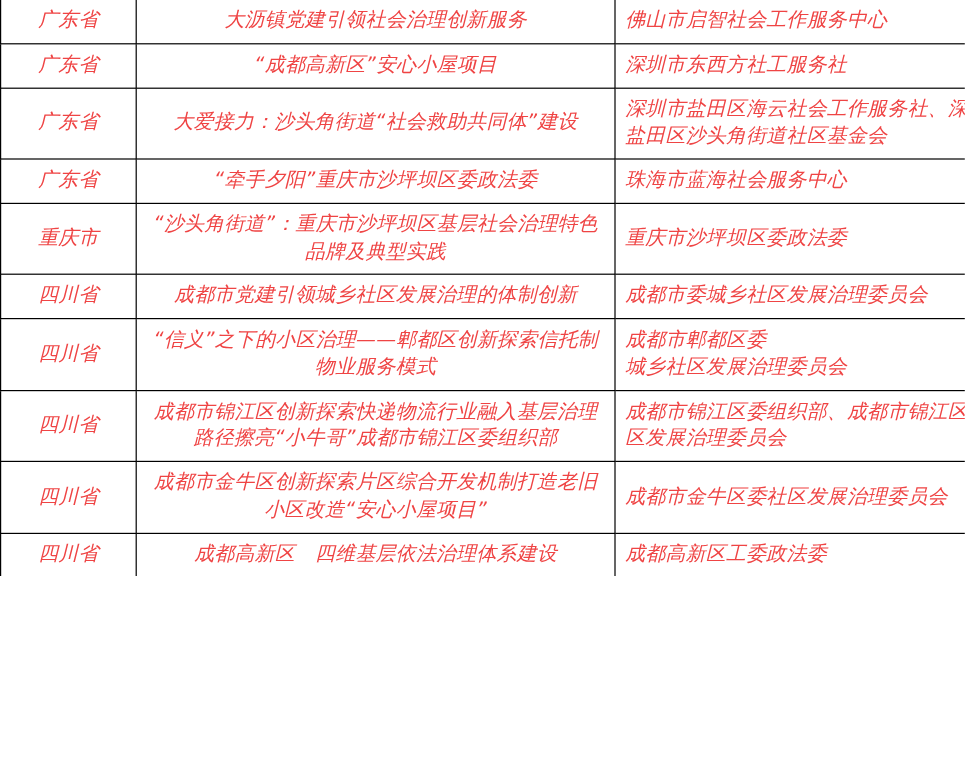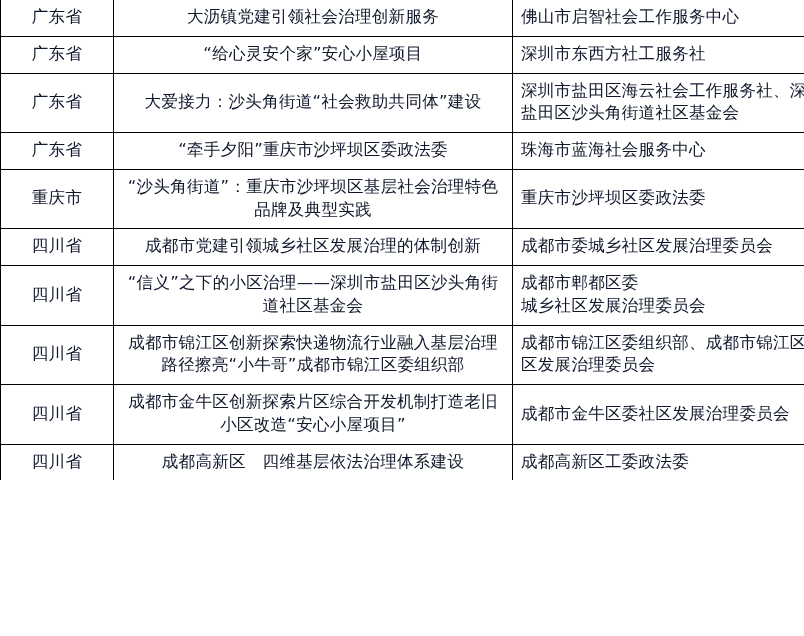--- a/index.html
+++ b/index.html
@@ -17,23 +17,24 @@
     border-collapse: collapse;
     width: 804px;
     table-layout: fixed;
     background: #ffffff;
   }
   table.doc-table td {
     border: 1px solid #000000;
     vertical-align: middle;
     font-size: 16.5px;
     line-height: 1.38;
-    color: #0f172a;
+    color: #ef4444;
     padding: 6px 8px 7px 8px;
     letter-spacing: 0.3px;
+    font-style: italic;
   }
   td.col-province {
     width: 96px;
     text-align: center;
     white-space: nowrap;
   }
   td.col-project {
     width: 382px;
     text-align: center;
   }
@@ -63,21 +64,21 @@
         </td>
       <td class="col-org">
           <span class="cell-text">佛山市启智社会工作服务中心</span>
         </td>
     </tr>
     <tr>
       <td class="col-province">
           <span class="cell-text">广东省</span>
         </td>
       <td class="col-project">
-          <span class="cell-text">“给心灵安个家”安心小屋项目</span>
+          <span class="cell-text">“成都高新区”安心小屋项目</span>
         </td>
       <td class="col-org">
           <span class="cell-text">深圳市东西方社工服务社</span>
         </td>
     </tr>
     <tr>
       <td class="col-province">
           <span class="cell-text">广东省</span>
         </td>
       <td class="col-project">
@@ -118,21 +119,21 @@
         </td>
       <td class="col-org">
           <span class="cell-text">成都市委城乡社区发展治理委员会</span>
         </td>
     </tr>
     <tr>
       <td class="col-province">
           <span class="cell-text">四川省</span>
         </td>
       <td class="col-project">
-          <span class="cell-text">“信义”之下的小区治理——深圳市盐田区沙头角街道社区基金会</span>
+          <span class="cell-text">“信义”之下的小区治理——郫都区创新探索信托制物业服务模式</span>
         </td>
       <td class="col-org">
           <span class="cell-text">成都市郫都区委
 城乡社区发展治理委员会</span>
         </td>
     </tr>
     <tr>
       <td class="col-province">
           <span class="cell-text">四川省</span>
         </td>

